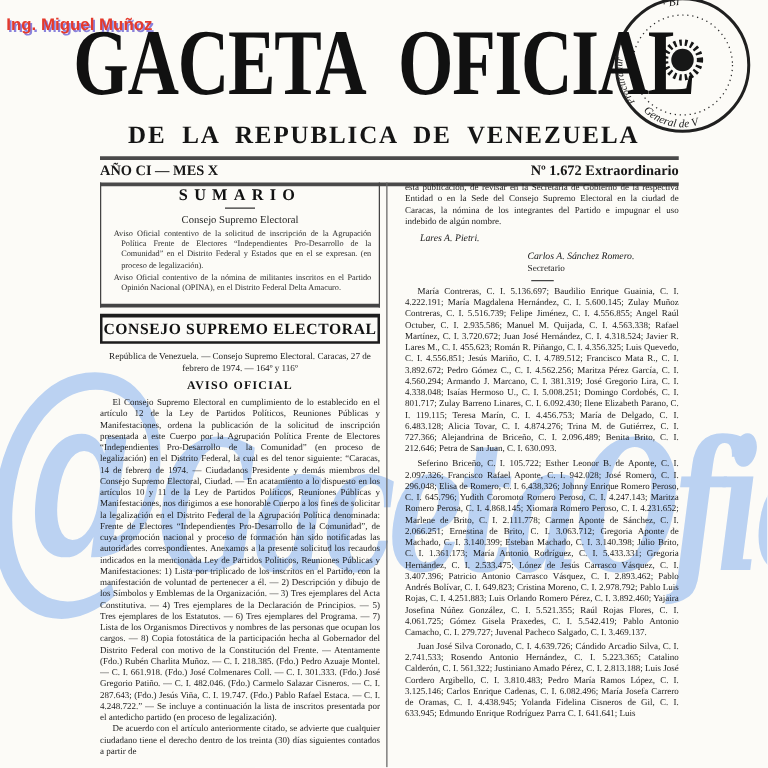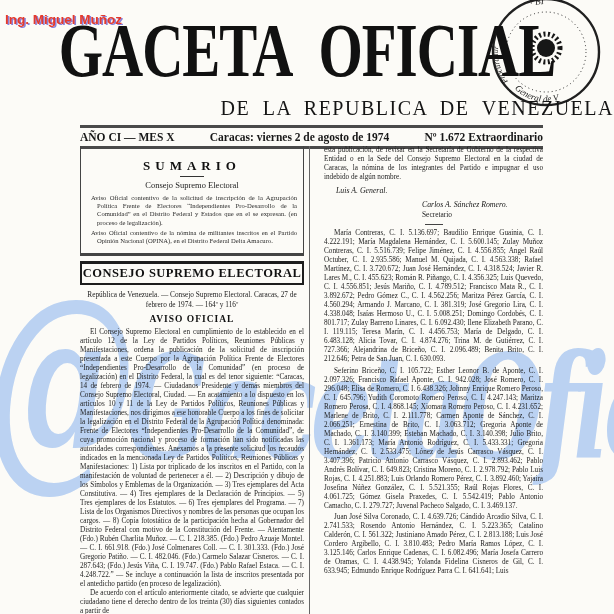--- a/index.html
+++ b/index.html
@@ -14,31 +14,31 @@
   
   .overlay{position:absolute;top:11px;left:5px;z-index:7;
            font-family:"Liberation Sans",sans-serif;font-weight:bold;font-size:13.5px;
            line-height:1.32;color:#e43a2d;text-shadow:1.4px 1.4px 0 #8a82dc;}
   
   .doc{position:absolute;inset:0;z-index:2;}
   .seal{position:absolute;left:468px;top:-4px;width:152px;height:120px;}
   .mast-title{margin-top:13px;text-align:center;font-weight:bold;font-size:57px;line-height:57px;
               letter-spacing:-1px;word-spacing:16px;color:#111;
               transform:scaleY(1.32);transform-origin:top center;position:relative;}
-  .mast-sub{margin-top:27px;text-align:right;font-weight:normal;font-size:20px;letter-spacing:1.5px;
+  .mast-sub{margin-top:27px;text-align:center;font-weight:bold;font-size:20px;letter-spacing:1.5px;
             word-spacing:6px;color:#151515;position:relative;}
   .thickrule{border-top:3px solid #4a4a4a;margin:5px 71px 0 80px;}
   .dateline{display:flex;justify-content:space-between;align-items:flex-start;
             margin:3px 71px 3px 80px;font-weight:bold;font-size:11.5px;color:#181818;}
   
   .cols{position:absolute;left:80px;top:146px;width:463px;bottom:0;display:flex;}
   .col-left{width:229px;padding-right:5px;box-sizing:border-box;}
   .col-right{width:234px;border-left:1px solid #666;padding-left:14px;box-sizing:border-box;}
   .sumario-box{border-left:1px solid #444;border-right:1px solid #444;border-bottom:3px solid #444;
-               padding:12px 6px 5px;}
+               padding:2px 6px 5px;}
   .sumario-title{text-align:center;font-weight:bold;font-size:13px;letter-spacing:5px;color:#111;}
   .sumario-rule{width:24px;border-top:1.5px solid #333;margin:2px auto 3px;}
   .sumario-org{text-align:center;font-size:8.5px;margin-bottom:4px;color:#222;}
   .sumario-item{font-size:6.6px;line-height:1.24;text-align:justify;padding-left:10px;
                 text-indent:-6px;margin-bottom:2.5px;color:#2c2c2c;}
   .section-box{margin-top:5px;border:2px solid #1d1d1d;border-top-width:3px;text-align:center;
                font-weight:bold;font-size:12.5px;letter-spacing:.5px;padding:2px 0;color:#111;}
   .cse-dateline{font-size:7.3px;text-align:center;margin-top:5px;line-height:1.32;color:#222;}
   .aviso-heading{text-align:center;font-weight:bold;font-size:9.5px;letter-spacing:1px;margin:5px 0 4px;color:#111;}
   .body-para{font-size:7.2px;line-height:1.25;text-align:justify;text-indent:10px;color:#1d1d1d;}
@@ -83,21 +83,20 @@
         <circle cx="78" cy="52" r="14" fill="none" stroke="#171717" stroke-width="5" stroke-dasharray="2 2.5"></circle>
       </g>
     </svg>
 
     <div class="mast-title">GACETA OFICIAL</div>
     <div class="mast-sub">DE LA REPUBLICA DE VENEZUELA</div>
 
     <div class="thickrule"></div>
     <div class="dateline">
       <span>AÑO CI — MES X</span>
-      <span>Caracas: viernes 2 de agosto de 1974</span>
       <span>Nº 1.672  Extraordinario</span>
     </div>
     <div class="thickrule" style="margin-top:0;"></div>
 
     <div class="cols">
 
       <div class="col-left">
         <div class="sumario-box">
           <div class="sumario-title">SUMARIO</div>
           <div class="sumario-rule"></div>
@@ -108,21 +107,21 @@
 
         <div class="section-box">CONSEJO SUPREMO ELECTORAL</div>
         <div class="cse-dateline">República de Venezuela. — Consejo Supremo Electoral. Caracas, 27 de febrero de 1974. — 164º y 116º</div>
         <div class="aviso-heading">AVISO OFICIAL</div>
         <div class="body-para">El Consejo Supremo Electoral en cumplimiento de lo establecido en el artículo 12 de la Ley de Partidos Políticos, Reuniones Públicas y Manifestaciones, ordena la publicación de la solicitud de inscripción presentada a este Cuerpo por la Agrupación Política Frente de Electores “Independientes Pro-Desarrollo de la Comunidad” (en proceso de legalización) en el Distrito Federal, la cual es del tenor siguiente: “Caracas, 14 de febrero de 1974. — Ciudadanos Presidente y demás miembros del Consejo Supremo Electoral, Ciudad. — En acatamiento a lo dispuesto en los artículos 10 y 11 de la Ley de Partidos Políticos, Reuniones Públicas y Manifestaciones, nos dirigimos a ese honorable Cuerpo a los fines de solicitar la legalización en el Distrito Federal de la Agrupación Política denominada: Frente de Electores “Independientes Pro-Desarrollo de la Comunidad”, de cuya promoción nacional y proceso de formación han sido notificadas las autoridades correspondientes. Anexamos a la presente solicitud los recaudos indicados en la mencionada Ley de Partidos Políticos, Reuniones Públicas y Manifestaciones: 1) Lista por triplicado de los inscritos en el Partido, con la manifestación de voluntad de pertenecer a él. — 2) Descripción y dibujo de los Símbolos y Emblemas de la Organización. — 3) Tres ejemplares del Acta Constitutiva. — 4) Tres ejemplares de la Declaración de Principios. — 5) Tres ejemplares de los Estatutos. — 6) Tres ejemplares del Programa. — 7) Lista de los Organismos Directivos y nombres de las personas que ocupan los cargos. — 8) Copia fotostática de la participación hecha al Gobernador del Distrito Federal con motivo de la Constitución del Frente. — Atentamente (Fdo.) Rubén Charlita Muñoz. — C. I. 218.385. (Fdo.) Pedro Azuaje Montel. — C. I. 661.918. (Fdo.) José Colmenares Coll. — C. I. 301.333. (Fdo.) José Gregorio Patiño. — C. I. 482.046. (Fdo.) Carmelo Salazar Cisneros. — C. I. 287.643; (Fdo.) Jesús Viña, C. I. 19.747. (Fdo.) Pablo Rafael Estaca. — C. I. 4.248.722.” — Se incluye a continuación la lista de inscritos presentada por el antedicho partido (en proceso de legalización).</div>
         <div class="body-para">De acuerdo con el artículo anteriormente citado, se advierte que cualquier ciudadano tiene el derecho dentro de los treinta (30) días siguientes contados a partir de</div>
       </div>
 
       <div class="col-right">
         <div class="intro-para">esta publicación, de revisar en la Secretaría de Gobierno de la respectiva Entidad o en la Sede del Consejo Supremo Electoral en la ciudad de Caracas, la nómina de los integrantes del Partido e impugnar el uso indebido de algún nombre.</div>
-        <div class="sig-name">Luis A. General.</div>
+        <div class="sig-name">Lares A. Pietri.</div>
         <div class="sig-block2">
           <div class="sig-name">Carlos A. Sánchez Romero.</div>
           <div class="sig-role">Secretario</div>
         </div>
         <div class="list-divider"></div>
         <div class="list-para">María Contreras, C. I. 5.136.697; Baudilio Enrique Guainia, C. I. 4.222.191; María Magdalena Hernández, C. I. 5.600.145; Zulay Muñoz Contreras, C. I. 5.516.739; Felipe Jiménez, C. I. 4.556.855; Angel Raúl Octuber, C. I. 2.935.586; Manuel M. Quijada, C. I. 4.563.338; Rafael Martínez, C. I. 3.720.672; Juan José Hernández, C. I. 4.318.524; Javier R. Lares M., C. I. 455.623; Román R. Piñango, C. I. 4.356.325; Luis Quevedo, C. I. 4.556.851; Jesús Mariño, C. I. 4.789.512; Francisco Mata R., C. I. 3.892.672; Pedro Gómez C., C. I. 4.562.256; Maritza Pérez García, C. I. 4.560.294; Armando J. Marcano, C. I. 381.319; José Gregorio Lira, C. I. 4.338.048; Isaías Hermoso U., C. I. 5.008.251; Domingo Cordobés, C. I. 801.717; Zulay Barreno Linares, C. I. 6.092.430; Ilene Elizabeth Parano, C. I. 119.115; Teresa Marín, C. I. 4.456.753; María de Delgado, C. I. 6.483.128; Alicia Tovar, C. I. 4.874.276; Trina M. de Gutiérrez, C. I. 727.366; Alejandrina de Briceño, C. I. 2.096.489; Benita Brito, C. I. 212.646; Petra de San Juan, C. I. 630.093.</div>
         <div class="list-para">Seferino Briceño, C. I. 105.722; Esther Leonor B. de Aponte, C. I. 2.097.326; Francisco Rafael Aponte, C. I. 942.028; José Romero, C. I. 296.048; Elisa de Romero, C. I. 6.438.326; Johnny Enrique Romero Peroso, C. I. 645.796; Yudith Coromoto Romero Peroso, C. I. 4.247.143; Maritza Romero Perosa, C. I. 4.868.145; Xiomara Romero Peroso, C. I. 4.231.652; Marlene de Brito, C. I. 2.111.778; Carmen Aponte de Sánchez, C. I. 2.066.251; Ernestina de Brito, C. I. 3.063.712; Gregoria Aponte de Machado, C. I. 3.140.399; Esteban Machado, C. I. 3.140.398; Julio Brito, C. I. 1.361.173; María Antonio Rodríguez, C. I. 5.433.331; Gregoria Hernández, C. I. 2.533.475; Lónez de Jesús Carrasco Vásquez, C. I. 3.407.396; Patricio Antonio Carrasco Vásquez, C. I. 2.893.462; Pablo Andrés Bolívar, C. I. 649.823; Cristina Moreno, C. I. 2.978.792; Pablo Luis Rojas, C. I. 4.251.883; Luis Orlando Romero Pérez, C. I. 3.892.460; Yajaira Josefina Núñez González, C. I. 5.521.355; Raúl Rojas Flores, C. I. 4.061.725; Gómez Gisela Praxedes, C. I. 5.542.419; Pablo Antonio Camacho, C. I. 279.727; Juvenal Pacheco Salgado, C. I. 3.469.137.</div>
         <div class="list-para">Juan José Silva Coronado, C. I. 4.639.726; Cándido Arcadio Silva, C. I. 2.741.533; Rosendo Antonio Hernández, C. I. 5.223.365; Catalino Calderón, C. I. 561.322; Justiniano Amado Pérez, C. I. 2.813.188; Luis José Cordero Argibello, C. I. 3.810.483; Pedro María Ramos López, C. I. 3.125.146; Carlos Enrique Cadenas, C. I. 6.082.496; María Josefa Carrero de Oramas, C. I. 4.438.945; Yolanda Fidelina Cisneros de Gil, C. I. 633.945; Edmundo Enrique Rodríguez Parra C. I. 641.641; Luis</div>
       </div>
     </div>

